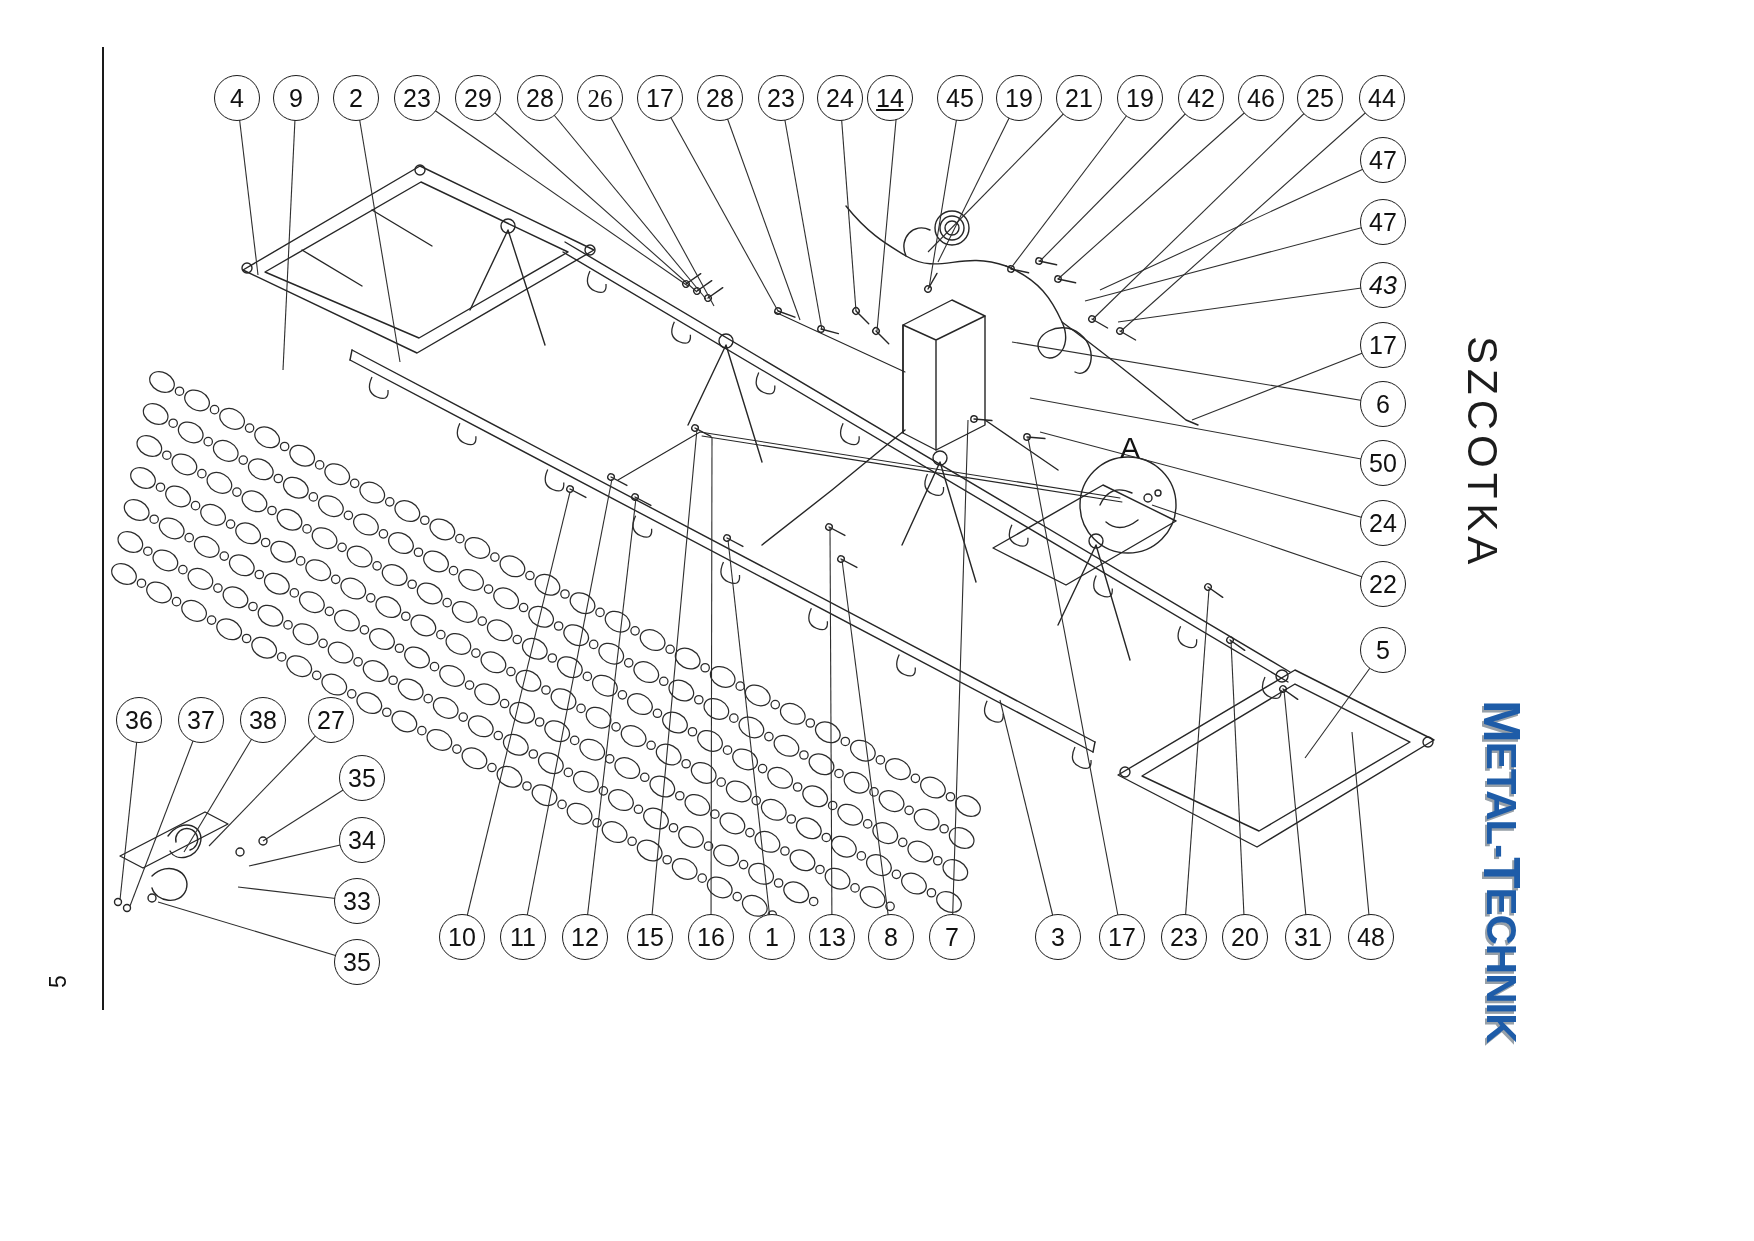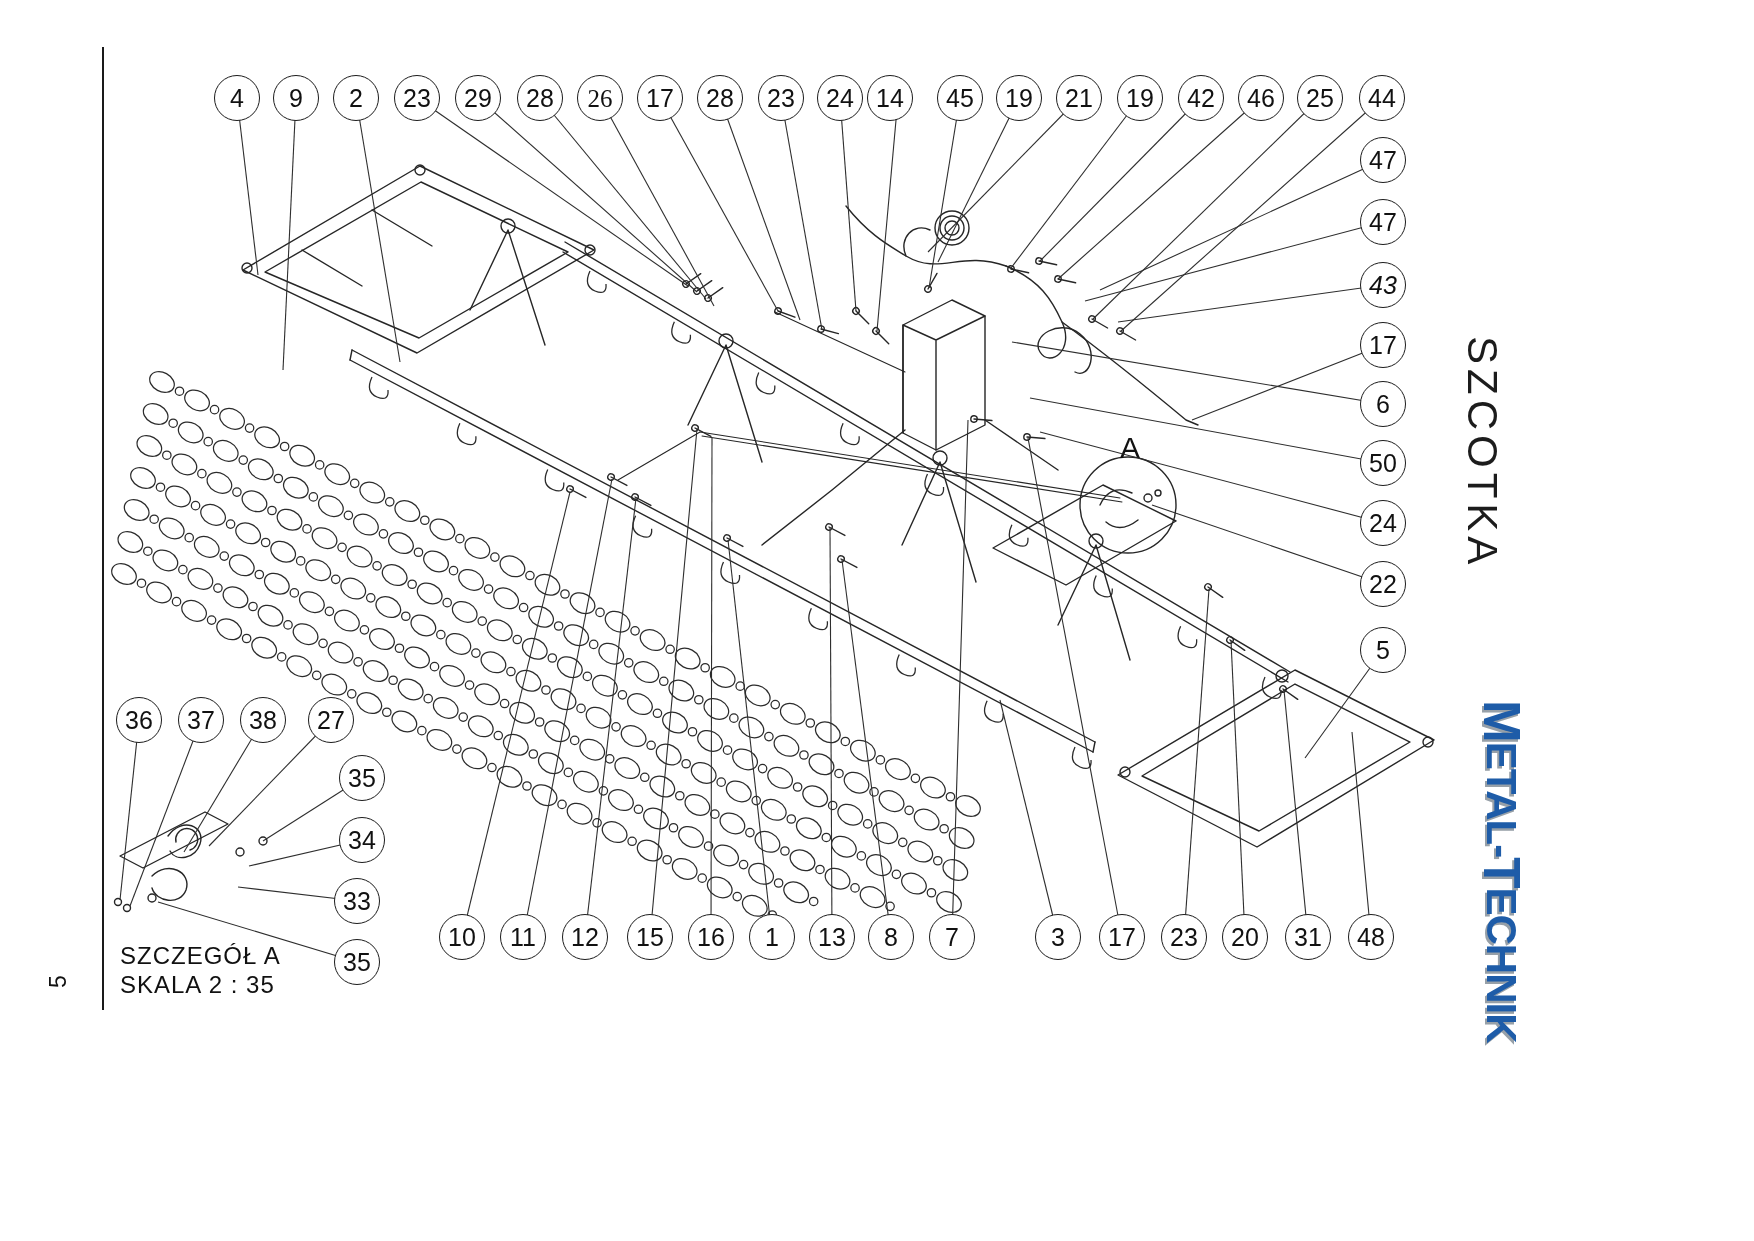--- a/index.html
+++ b/index.html
@@ -622,21 +622,21 @@
       <div class="balloon" style="left: 273px; top: 75px;">9</div>
       <div class="balloon" style="left: 333px; top: 75px;">2</div>
       <div class="balloon" style="left: 394px; top: 75px;">23</div>
       <div class="balloon" style="left: 455px; top: 75px; text-align: right;">29</div>
       <div class="balloon" style="left: 517px; top: 75px;">28</div>
       <div class="balloon" style="left: 577px; top: 75px; font-family: Liberation Serif, serif;">26</div>
       <div class="balloon" style="left: 637px; top: 75px;">17</div>
       <div class="balloon" style="left: 697px; top: 75px;">28</div>
       <div class="balloon" style="left: 758px; top: 75px;">23</div>
       <div class="balloon" style="left: 817px; top: 75px;">24</div>
-      <div class="balloon" style="left: 867px; top: 75px;">14</div>
+      <div class="balloon" style="left: 867px; top: 75px; text-decoration: underline;">14</div>
       <div class="balloon" style="left: 937px; top: 75px;">45</div>
       <div class="balloon" style="left: 996px; top: 75px;">19</div>
       <div class="balloon" style="left: 1056px; top: 75px;">21</div>
       <div class="balloon" style="left: 1117px; top: 75px;">19</div>
       <div class="balloon" style="left: 1178px; top: 75px;">42</div>
       <div class="balloon" style="left: 1238px; top: 75px;">46</div>
       <div class="balloon" style="left: 1297px; top: 75px;">25</div>
       <div class="balloon" style="left: 1359px; top: 75px; text-align: center;">44</div>
       <div class="balloon" style="left: 1360px; top: 137px;">47</div>
       <div class="balloon" style="left: 1360px; top: 199px;">47</div>
@@ -665,24 +665,20 @@
       <div class="balloon" style="left: 116px; top: 697px;">36</div>
       <div class="balloon" style="left: 178px; top: 697px;">37</div>
       <div class="balloon" style="left: 240px; top: 697px;">38</div>
       <div class="balloon" style="left: 308px; top: 697px;">27</div>
       <div class="balloon" style="left: 339px; top: 755px;">35</div>
       <div class="balloon" style="left: 339px; top: 817px;">34</div>
       <div class="balloon" style="left: 334px; top: 878px;">33</div>
       <div class="balloon" style="left: 334px; top: 939px;">35</div>
     </div>
 
-  <div class="detail-caption">
-    <div>SZCZEGÓŁ A</div>
-    <div>SKALA 2 : 35</div>
-  </div>
 
   <div class="page-number">5</div>
 
   <div class="side-title">SZCOTKA</div>
 
   <div class="logo"><span class="big">M</span><span>ETAL-</span><span class="big">T</span><span>ECHNIK</span></div>
 
 </div>
 
 </body></html>

